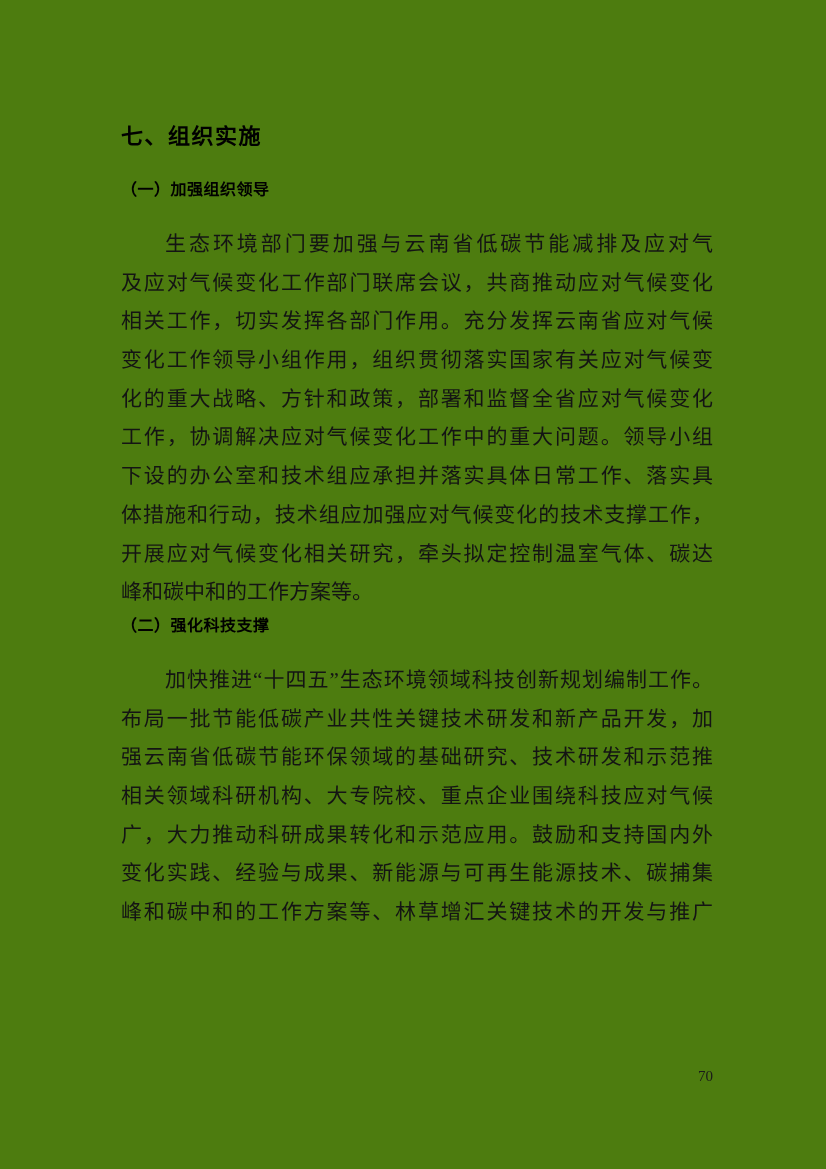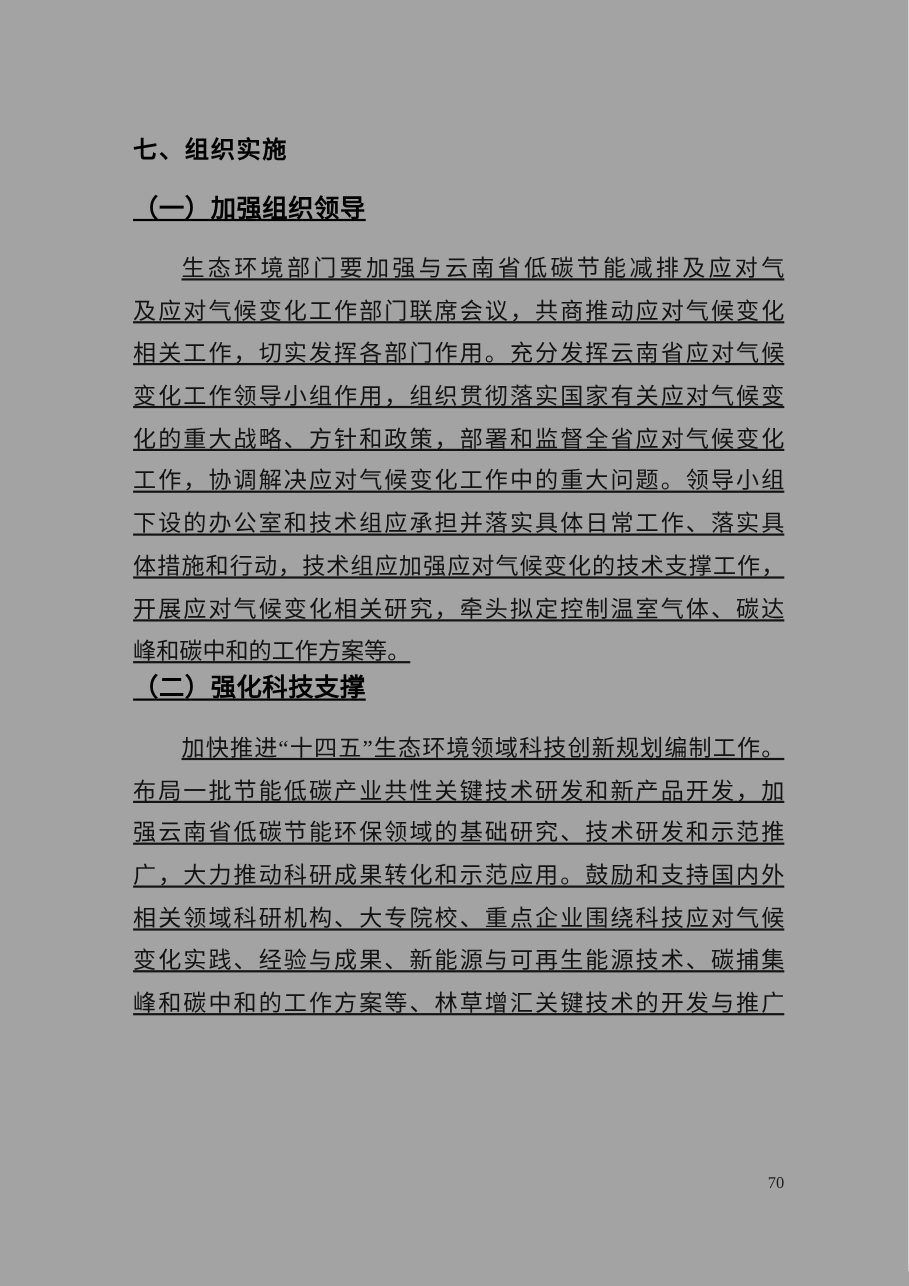--- a/index.html
+++ b/index.html
@@ -4,21 +4,21 @@
 <style>
   html, body {
     margin: 0;
     padding: 0;
     background: #ffffff;
   }
   .page {
     position: relative;
     width: 826px;
     height: 1169px;
-    background: #a3a3a3;
+    background: #4d7c0f;
     overflow: hidden;
     color: #0d0d0d;
   }
   .content {
     position: absolute;
     left: 121px;
     top: 0;
     width: 592px;
   }
   .chapter-title {
@@ -27,44 +27,42 @@
     font-weight: bold;
     font-size: 22px;
     line-height: 24px;
     letter-spacing: 1.5px;
     color: #000000;
   }
   .section-heading {
     margin: 28px 0 0 0;
     font-family: "Liberation Serif", serif;
     font-weight: bold;
-    font-size: 23px;
+    font-size: 16px;
     line-height: 26px;
     letter-spacing: 0.5px;
     color: #000000;
-    text-decoration: underline;
   }
   .section-heading.second {
     margin-top: 1px;
   }
   .paragraph {
     margin-top: 22px;
     font-family: "Liberation Serif", serif;
     font-size: 21px;
     line-height: 38.7px;
     color: #141414;
   }
   .paragraph.second {
   }
   .line {
     text-align: justify;
     text-align-last: justify;
     height: 38.7px;
     overflow: visible;
-    text-decoration: underline;
   }
   .line.first {
     text-indent: 44px;
   }
   .line.last {
     text-align: left;
     text-align-last: left;
   }
   .page-number {
     position: absolute;
@@ -99,22 +97,22 @@
       <div class="line">开展应对气候变化相关研究，牵头拟定控制温室气体、碳达</div>
       <div class="line last">峰和碳中和的工作方案等。</div>
     </div>
 
     <h2 class="section-heading second">（二）强化科技支撑</h2>
 
     <div class="paragraph second">
       <div class="line first">加快推进“十四五”生态环境领域科技创新规划编制工作。</div>
       <div class="line">布局一批节能低碳产业共性关键技术研发和新产品开发，加</div>
       <div class="line">强云南省低碳节能环保领域的基础研究、技术研发和示范推</div>
+      <div class="line">相关领域科研机构、大专院校、重点企业围绕科技应对气候</div>
       <div class="line">广，大力推动科研成果转化和示范应用。鼓励和支持国内外</div>
-      <div class="line">相关领域科研机构、大专院校、重点企业围绕科技应对气候</div>
       <div class="line">变化实践、经验与成果、新能源与可再生能源技术、碳捕集</div>
       <div class="line">峰和碳中和的工作方案等、林草增汇关键技术的开发与推广</div>
     </div>
 
   </div>
 
   <div class="page-number">70</div>
 </div>
 
 </body></html>

